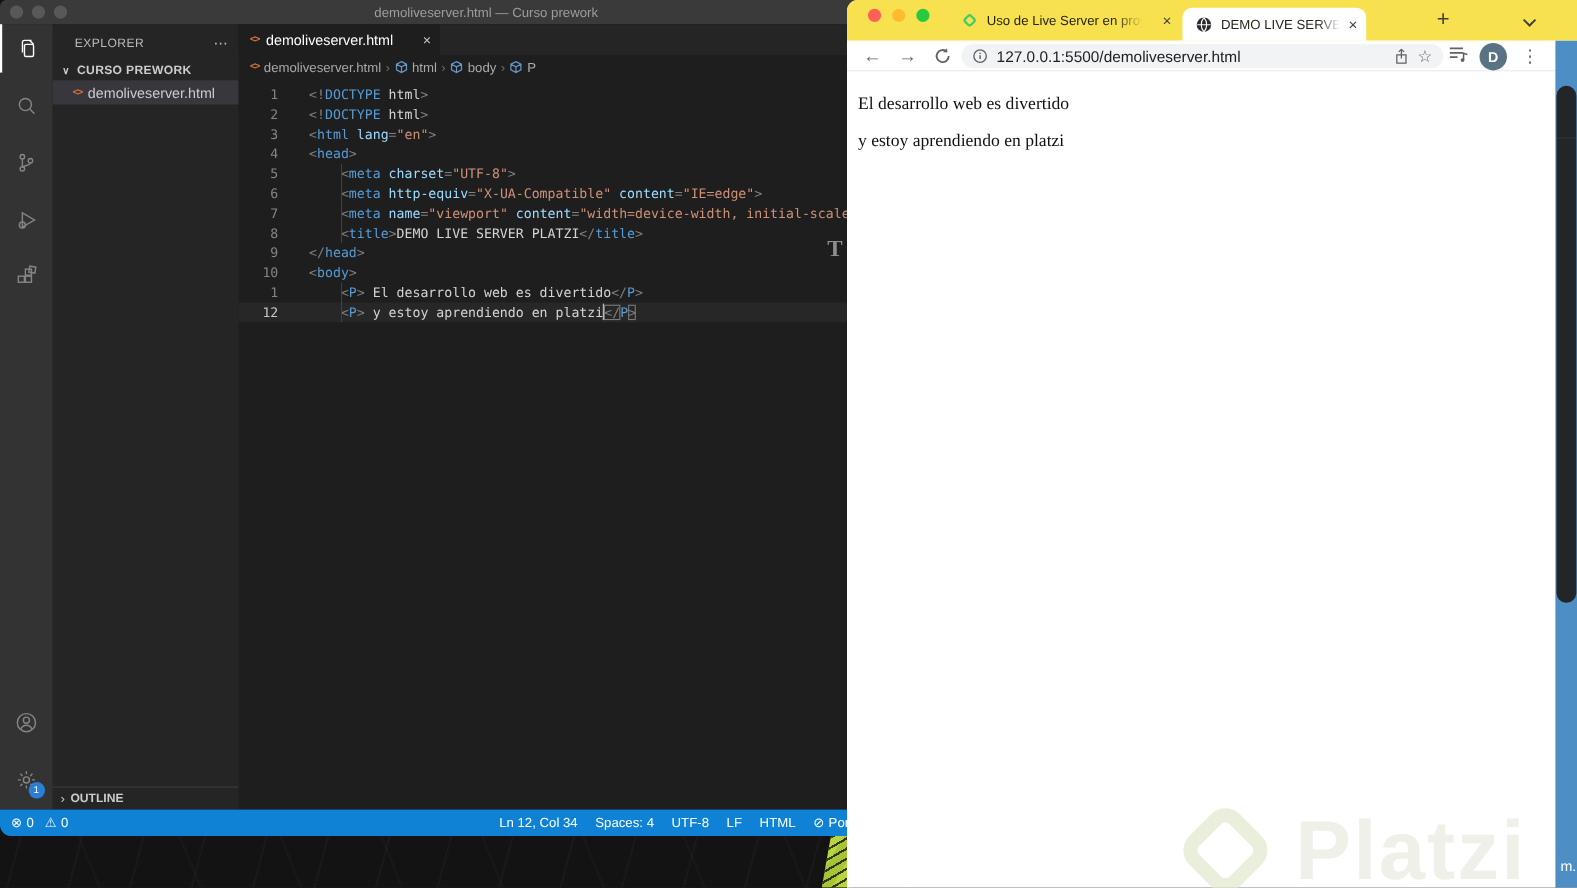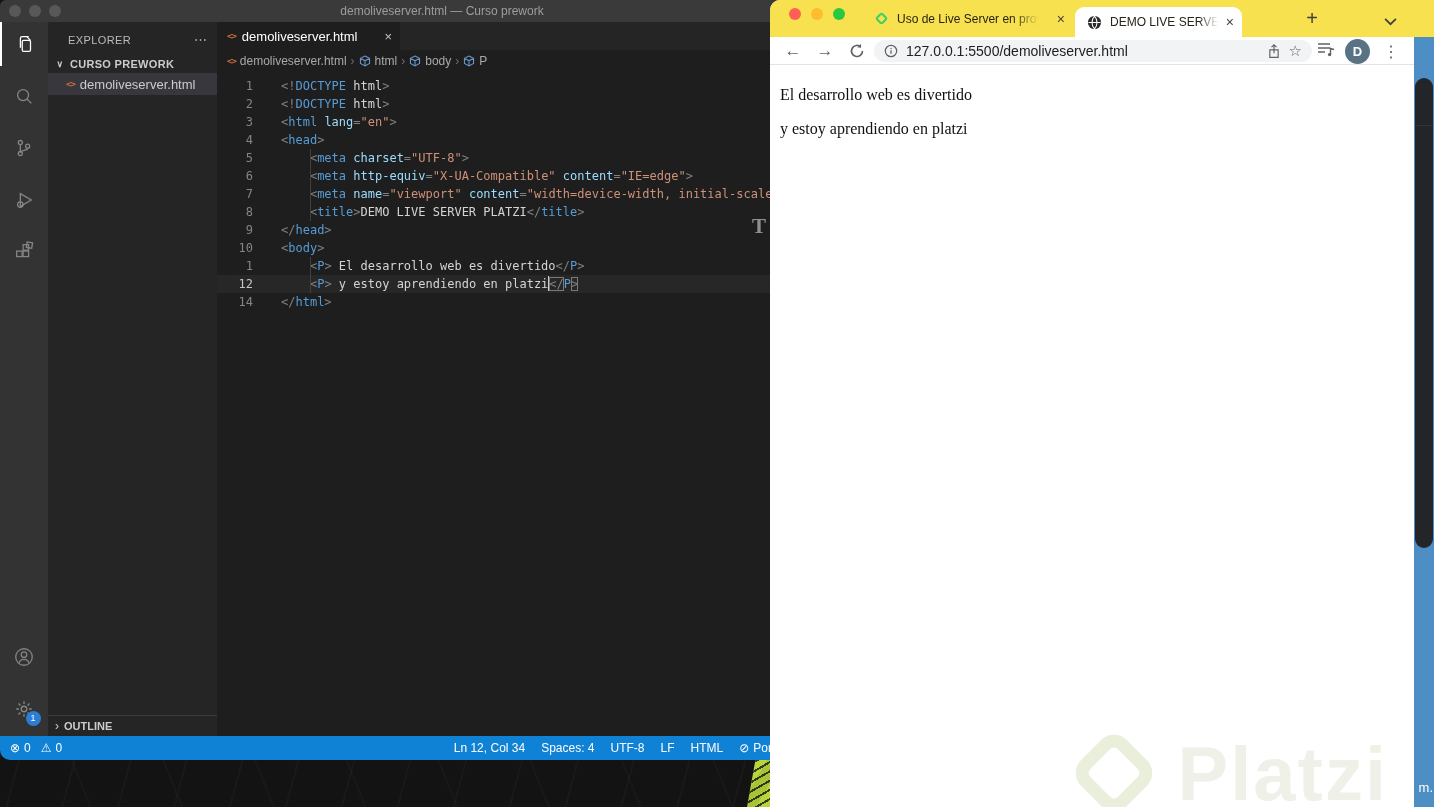--- a/index.html
+++ b/index.html
@@ -335,24 +335,20 @@
             <span class="line-text"><span class="punct">&lt;</span><span class="tag">body</span><span class="punct">&gt;</span></span>
           </div>
           <div class="code-row">
             <span class="line-num">1</span>
             <span class="line-text"><span class="plain">    </span><span class="punct">&lt;</span><span class="tag">P</span><span class="punct">&gt;</span><span class="plain"> El desarrollo web es divertido</span><span class="punct">&lt;/</span><span class="tag">P</span><span class="punct">&gt;</span></span>
           </div>
           <div class="code-row active">
             <span class="line-num">12</span>
             <span class="line-text"><span class="plain">    </span><span class="punct">&lt;</span><span class="tag">P</span><span class="punct">&gt;</span><span class="plain"> y estoy aprendiendo en platzi</span><span class="cursor"></span><span class="punct box">&lt;/</span><span class="tag">P</span><span class="punct box">&gt;</span></span>
           </div>
-          <div class="code-row">
-            <span class="line-num">14</span>
-            <span class="line-text"><span class="punct">&lt;/</span><span class="tag">html</span><span class="punct">&gt;</span></span>
-          </div>
         </div>
       <div class="minimap">
           <div class="mini-bar" style="width: 9px;"></div>
           <div class="mini-bar" style="width: 9px;"></div>
           <div class="mini-bar" style="width: 10px;"></div>
           <div class="mini-bar" style="width: 4px;"></div>
           <div class="mini-bar" style="width: 16px;"></div>
           <div class="mini-bar" style="width: 35px;"></div>
           <div class="mini-bar" style="width: 46px;"></div>
           <div class="mini-bar" style="width: 26px;"></div>

